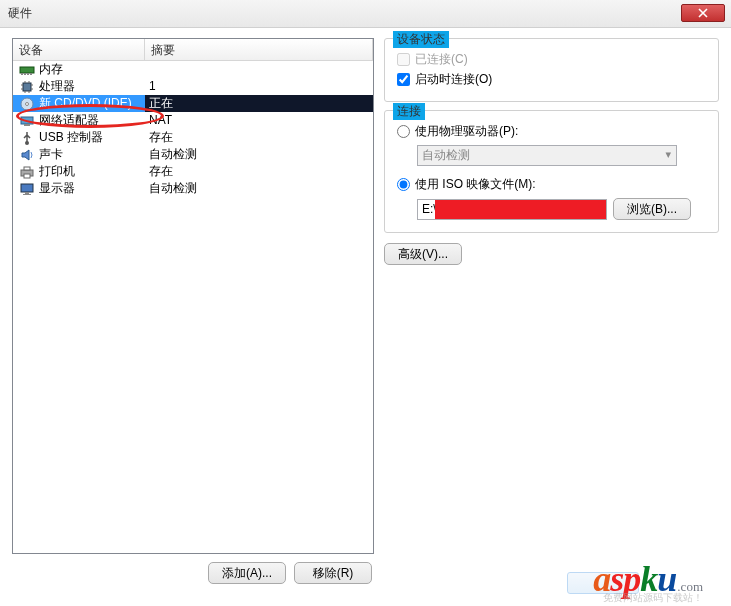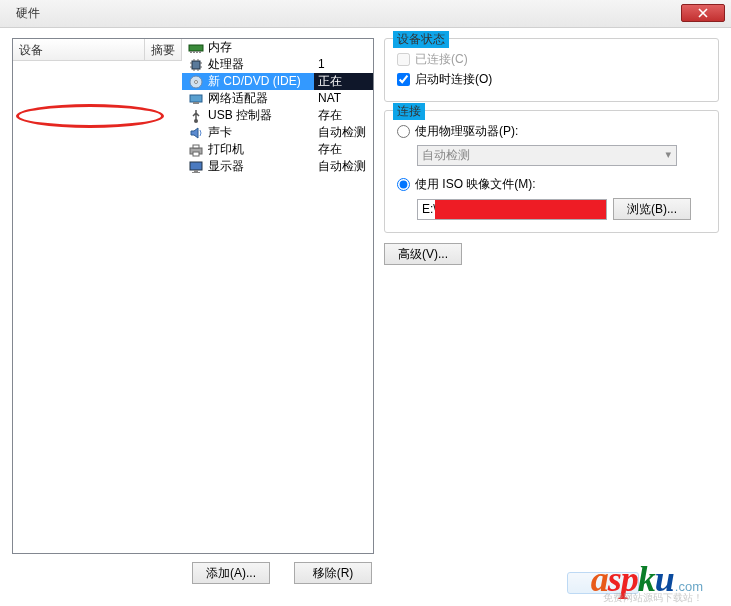--- a/index.html
+++ b/index.html
@@ -1,43 +1,43 @@
 <!DOCTYPE html>
 <html><head>
 <meta charset="utf-8">
 <style>
 * { box-sizing: border-box; margin: 0; padding: 0; }
 body { font-family: "Microsoft YaHei", "Segoe UI", Tahoma, sans-serif; font-size: 12px; background: #fff; width: 731px; height: 606px; overflow: hidden; position: relative; }
 
 .titlebar { height: 28px; background: linear-gradient(#f5f5f5, #e8e8e8); border-bottom: 1px solid #d0d0d0; display: flex; align-items: center; padding: 0 4px 0 8px; position: relative; }
-.titlebar .title { color: #333; margin-left: 8px; }
+.titlebar .title { color: #333; }
 .close-btn { position: absolute; right: 6px; top: 4px; width: 44px; height: 18px; background: linear-gradient(#e06060, #c23030); border: 1px solid #8a2020; border-radius: 2px; color: #fff; display: flex; align-items: center; justify-content: center; font-size: 11px; cursor: pointer; }
 .close-btn svg { width: 10px; height: 10px; }
 
 .content { display: flex; padding: 10px 12px 4px 12px; gap: 10px; height: 560px; }
 
 .left-panel { width: 362px; display: flex; flex-direction: column; }
-.device-list-box { flex: 1; border: 1px solid #828790; background: #fff; display: flex; }
+.device-list-box { flex: 1; border: 1px solid #828790; background: #fff; display: flex; flex-direction: column; }
 .list-header { display: flex; border-bottom: 1px solid #d6d6d6; background: linear-gradient(#ffffff, #f0f0f0); height: 22px; line-height: 22px; }
 .list-header .col { padding: 0 6px; border-right: 1px solid #d6d6d6; color: #333; }
 .col-dev { width: 132px; }
 .col-sum { flex: 1; }
 .list-body { flex: 1; overflow: auto; }
 .row { display: flex; height: 17px; line-height: 17px; align-items: center; }
 .row .icon { width: 16px; height: 16px; margin: 0 4px 0 6px; flex-shrink: 0; display: flex; align-items: center; justify-content: center; }
 .row .dev-label { width: 106px; padding-right: 4px; white-space: nowrap; overflow: hidden; }
 .row .summary { flex: 1; padding-left: 4px; white-space: nowrap; overflow: hidden; }
 .row.selected { background: #3399ff; color: #fff; }
 .row.selected .summary { background: #0f172a; }
 
 .circle-annotation { position: absolute; border: 3px solid #e52620; border-radius: 50%; pointer-events: none; }
 .circle-annotation.c1 { left: 16px; top: 104px; width: 148px; height: 24px; }
 
-.left-buttons { display: flex; justify-content: flex-end; gap: 24px; padding: 8px 2px 0 0; }
-.btn { min-width: 78px; height: 22px; border: 1px solid #a9a9a9; background: linear-gradient(#f5f5f5, #e6e6e6); border-radius: 0; padding: 0 10px; font-size: 12px; cursor: pointer; font-family: inherit; }
+.left-buttons { display: flex; justify-content: flex-end; gap: 8px; padding: 8px 2px 0 0; }
+.btn { min-width: 78px; height: 22px; border: 1px solid #a9a9a9; background: linear-gradient(#f5f5f5, #e6e6e6); border-radius: 5px; padding: 0 10px; font-size: 12px; cursor: pointer; font-family: inherit; }
 
 .right-panel { flex: 1; display: flex; flex-direction: column; gap: 8px; }
 .groupbox { border: 1px solid #d0d0d0; border-radius: 3px; padding: 10px 12px 12px 12px; position: relative; }
 .groupbox .legend { position: absolute; top: -8px; left: 8px; background: #0ea5e9; padding: 0 4px; color: #333; }
 
 .check-line, .radio-line { display: flex; align-items: center; height: 20px; gap: 5px; }
 .check-line input, .radio-line input { margin: 0; }
 .check-line.disabled { color: #a0a0a0; align-items: center; }
 .sub-indent { margin-left: 20px; margin-top: 4px; }
 .select { width: 260px; height: 21px; border: 1px solid #abadb3; background: #f0f0f0; color: #888; padding: 0 4px; font-size: 12px; appearance: none; }
@@ -50,21 +50,21 @@
 
 .advanced-row { display: flex; justify-content: flex-start; padding: 2px 2px 0 0; }
 
 .footer-logo { position: absolute; right: 28px; bottom: 6px; display: flex; align-items: baseline; }
 .footer-logo .asp { font-family: Georgia, serif; font-size: 36px; font-weight: bold; font-style: italic; letter-spacing: -1px; }
 .footer-logo .a1 { color: #e85a1a; }
 .footer-logo .s { color: #e22; }
 .footer-logo .p { color: #e22; }
 .footer-logo .k { color: #0a7e28; }
 .footer-logo .u { color: #0a4a9e; }
-.footer-logo .com { font-size: 13px; color: #0369a1; opacity: 0.6; margin-left: 1px; }
+.footer-logo .com { font-size: 13px; color: #0f172a; opacity: 0.6; margin-left: 1px; font-family: Liberation Serif, serif; }
 .footer-sub { position: absolute; right: 28px; bottom: 1px; font-size: 10px; color: #aaa; opacity: 0.6; }
 
 .footer-btn-shadow { position: absolute; right: 92px; bottom: 12px; width: 72px; height: 22px; border: 1px solid #7eb4ea; border-radius: 3px; background: linear-gradient(#eaf3fc, #cfe5f8); opacity: 0.5; z-index: -1; }
 
 svg.ic { width: 16px; height: 16px; }
 </style>
 </head>
 <body>
 
 <div class="titlebar">

